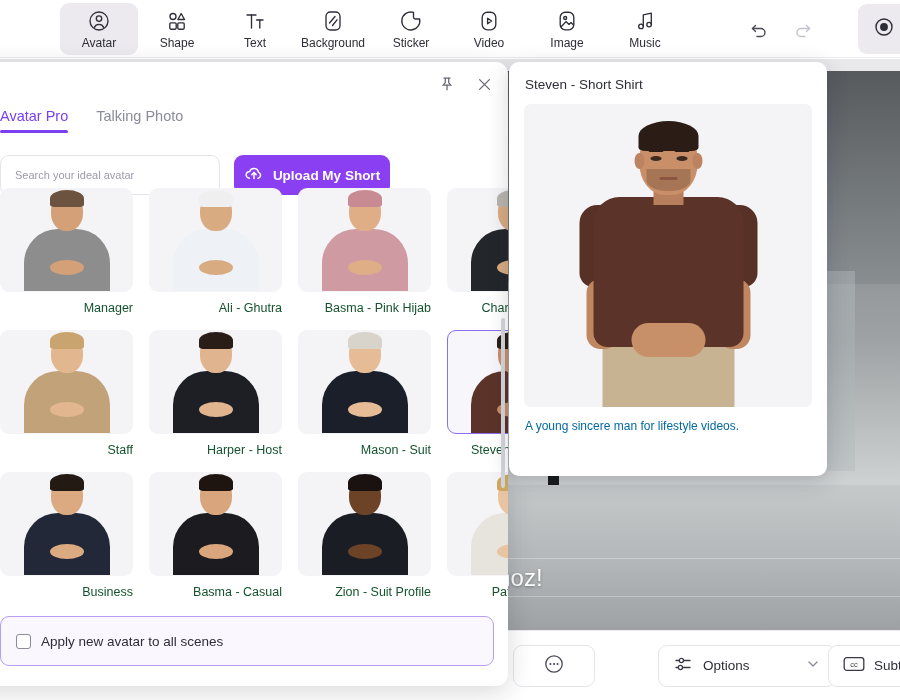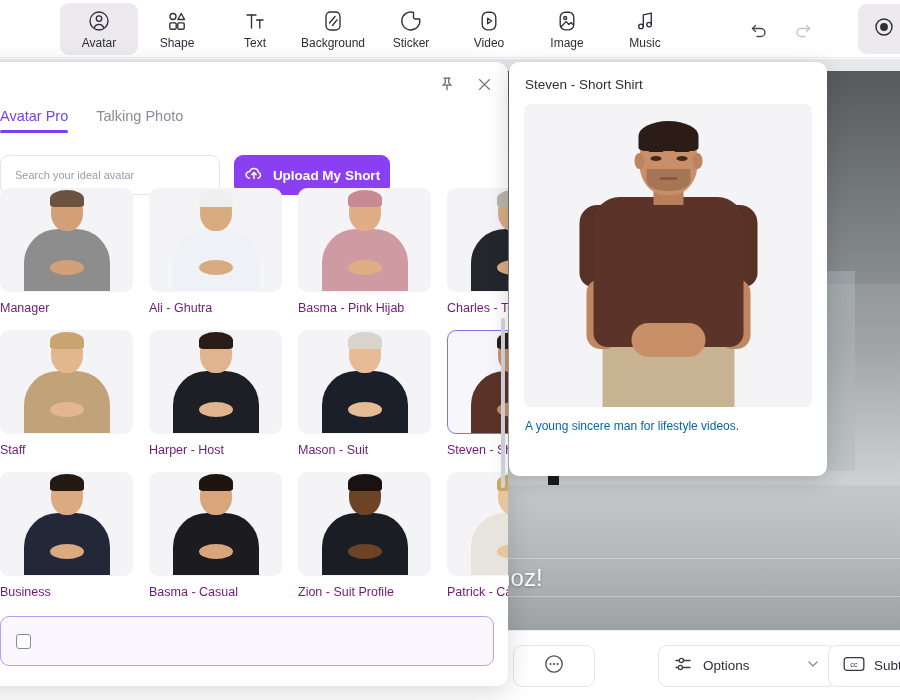--- a/index.html
+++ b/index.html
@@ -117,21 +117,21 @@
   .grid-wrap { position: absolute; left: 0; top: 126px; right: 0; bottom: 78px; overflow: hidden; padding: 0 118px; }
   .grid { display: grid; grid-template-columns: repeat(4, 133px); column-gap: 16px; row-gap: 0px; }
   .cell { width: 133px; cursor: pointer; }
   .thumb {
     width: 133px; height: 104px; border-radius: 9px; background: #f4f4f7;
     border: 1px solid transparent; overflow: hidden; position: relative;
     display: flex; align-items: flex-end; justify-content: center;
   }
   .cell.selected .thumb { border: 1.5px solid #8b6df0; background: #f7f6fb; }
   .cell-label {
-    font-size: 12.5px; color: #701a75; text-align: left;
+    font-size: 12.5px; color: #14532d; text-align: right;
     margin-top: 9px; margin-bottom: 15px; white-space: nowrap; overflow: hidden; text-overflow: ellipsis;
   }
 
   
   .fig { position: relative; width: 133px; height: 104px; }
   .fig .head { position:absolute; left:50%; transform:translateX(-50%); border-radius:48% 48% 46% 46%; }
   .fig .hair { position:absolute; left:50%; transform:translateX(-50%); border-radius:50% 50% 14% 14%; }
   .fig .body { position:absolute; left:50%; transform:translateX(-50%); bottom:0; border-radius:34px 34px 0 0; }
   .fig .neck { position:absolute; left:50%; transform:translateX(-50%); }
   .fig .hands { position:absolute; left:50%; transform:translateX(-50%); border-radius:50%; }
@@ -568,20 +568,21 @@
        </div>
      </div>
      <div class="cell-label">Patrick - Casual</div>
           </div>
         </div>
       <div class="scrollbar"></div>
     </div>
 
     <div class="applybar">
       <div class="chk"></div>
+      <div class="apply-label">Apply new avatar to all scenes</div>
     </div>
   </div>
 
   <div class="preview">
     <div class="pv-title">Steven - Short Shirt</div>
     <div class="pv-img">
       <div class="bigfig">
         <div class="bf-pants"></div>
         <div class="bf-sleeve-l"></div>
         <div class="bf-sleeve-r"></div>

